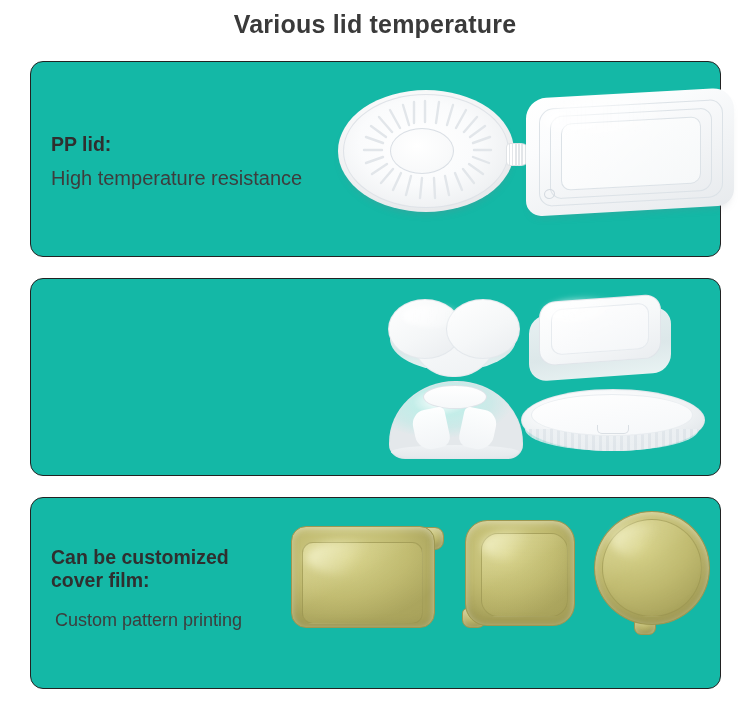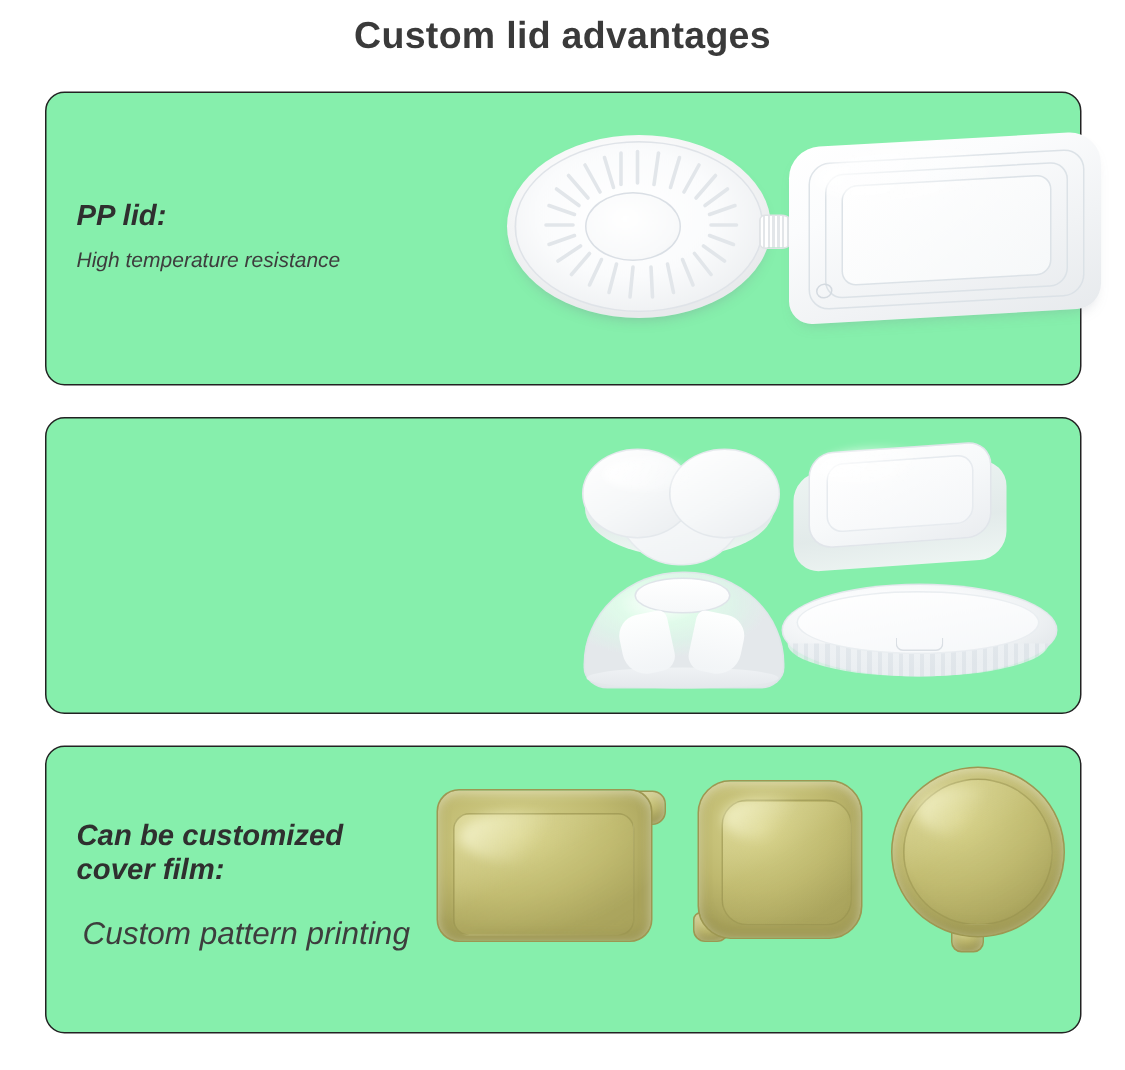--- a/index.html
+++ b/index.html
@@ -32,52 +32,51 @@
   }
 
   
   .panel {
     position: absolute;
     left: 30px;
     width: 691px;
     box-sizing: border-box;
     border: 1.3px solid #222222;
     border-radius: 13px;
-    background: #86efac;
-    font-style: italic;
+    background: #14b8a6;
   }
   #panel-1 { top: 61px;  height: 196px; }
   #panel-2 { top: 278px; height: 198px; }
   #panel-3 { top: 497px; height: 192px; }
 
   .panel-text {
     position: absolute;
     left: 20px;
     box-sizing: border-box;
   }
   .panel-heading {
     font-size: 19.5px;
     font-weight: bold;
     color: #2f2f2f;
     line-height: 1.16;
     margin: 0 0 7px 0;
     white-space: pre-line;
   }
   .panel-desc {
-    font-size: 14px;
+    font-size: 20px;
     font-weight: normal;
     color: #3d3d3d;
     line-height: 1.52;
     margin: 0;
     white-space: pre-line;
   }
   #panel-1 .panel-text { top: 71px; width: 270px; }
   #panel-2 .panel-text { top: 60px; width: 250px; }
   #panel-3 .panel-text { top: 48px; width: 255px; }
-  #panel-3 .panel-desc { font-size: 21px; padding-left: 4px; padding-top: 9px; }
+  #panel-3 .panel-desc { font-size: 18px; padding-left: 4px; padding-top: 9px; }
 
   
   .products {
     position: absolute;
     top: 0;
     bottom: 0;
     right: 0;
   }
   #panel-1 .products { left: 290px; }
   #panel-2 .products { left: 300px; }
@@ -411,21 +410,21 @@
   .foil-round .gold-inner { left: 7px; top: 7px; width: 98px; height: 96px; border-radius: 50%; }
   .foil-round .gold-sheen { left: 16px; top: 12px; width: 62px; height: 34px; border-radius: 50%; }
   .foil-round .g-tab {
     position: absolute; left: 40px; top: 104px;
     width: 20px; height: 18px; border-radius: 3px 3px 7px 7px;
   }
 </style>
 </head>
 <body>
 
-<div class="page-title">Custom lid advantages</div>
+<div class="page-title">Various lid temperature</div>
 
 <section class="panel" id="panel-1">
 
   <div class="panel-text">
     <div class="panel-heading">PP lid:</div>
     <div class="panel-desc">High temperature resistance</div>
   </div>
 
   <div class="products">
 

